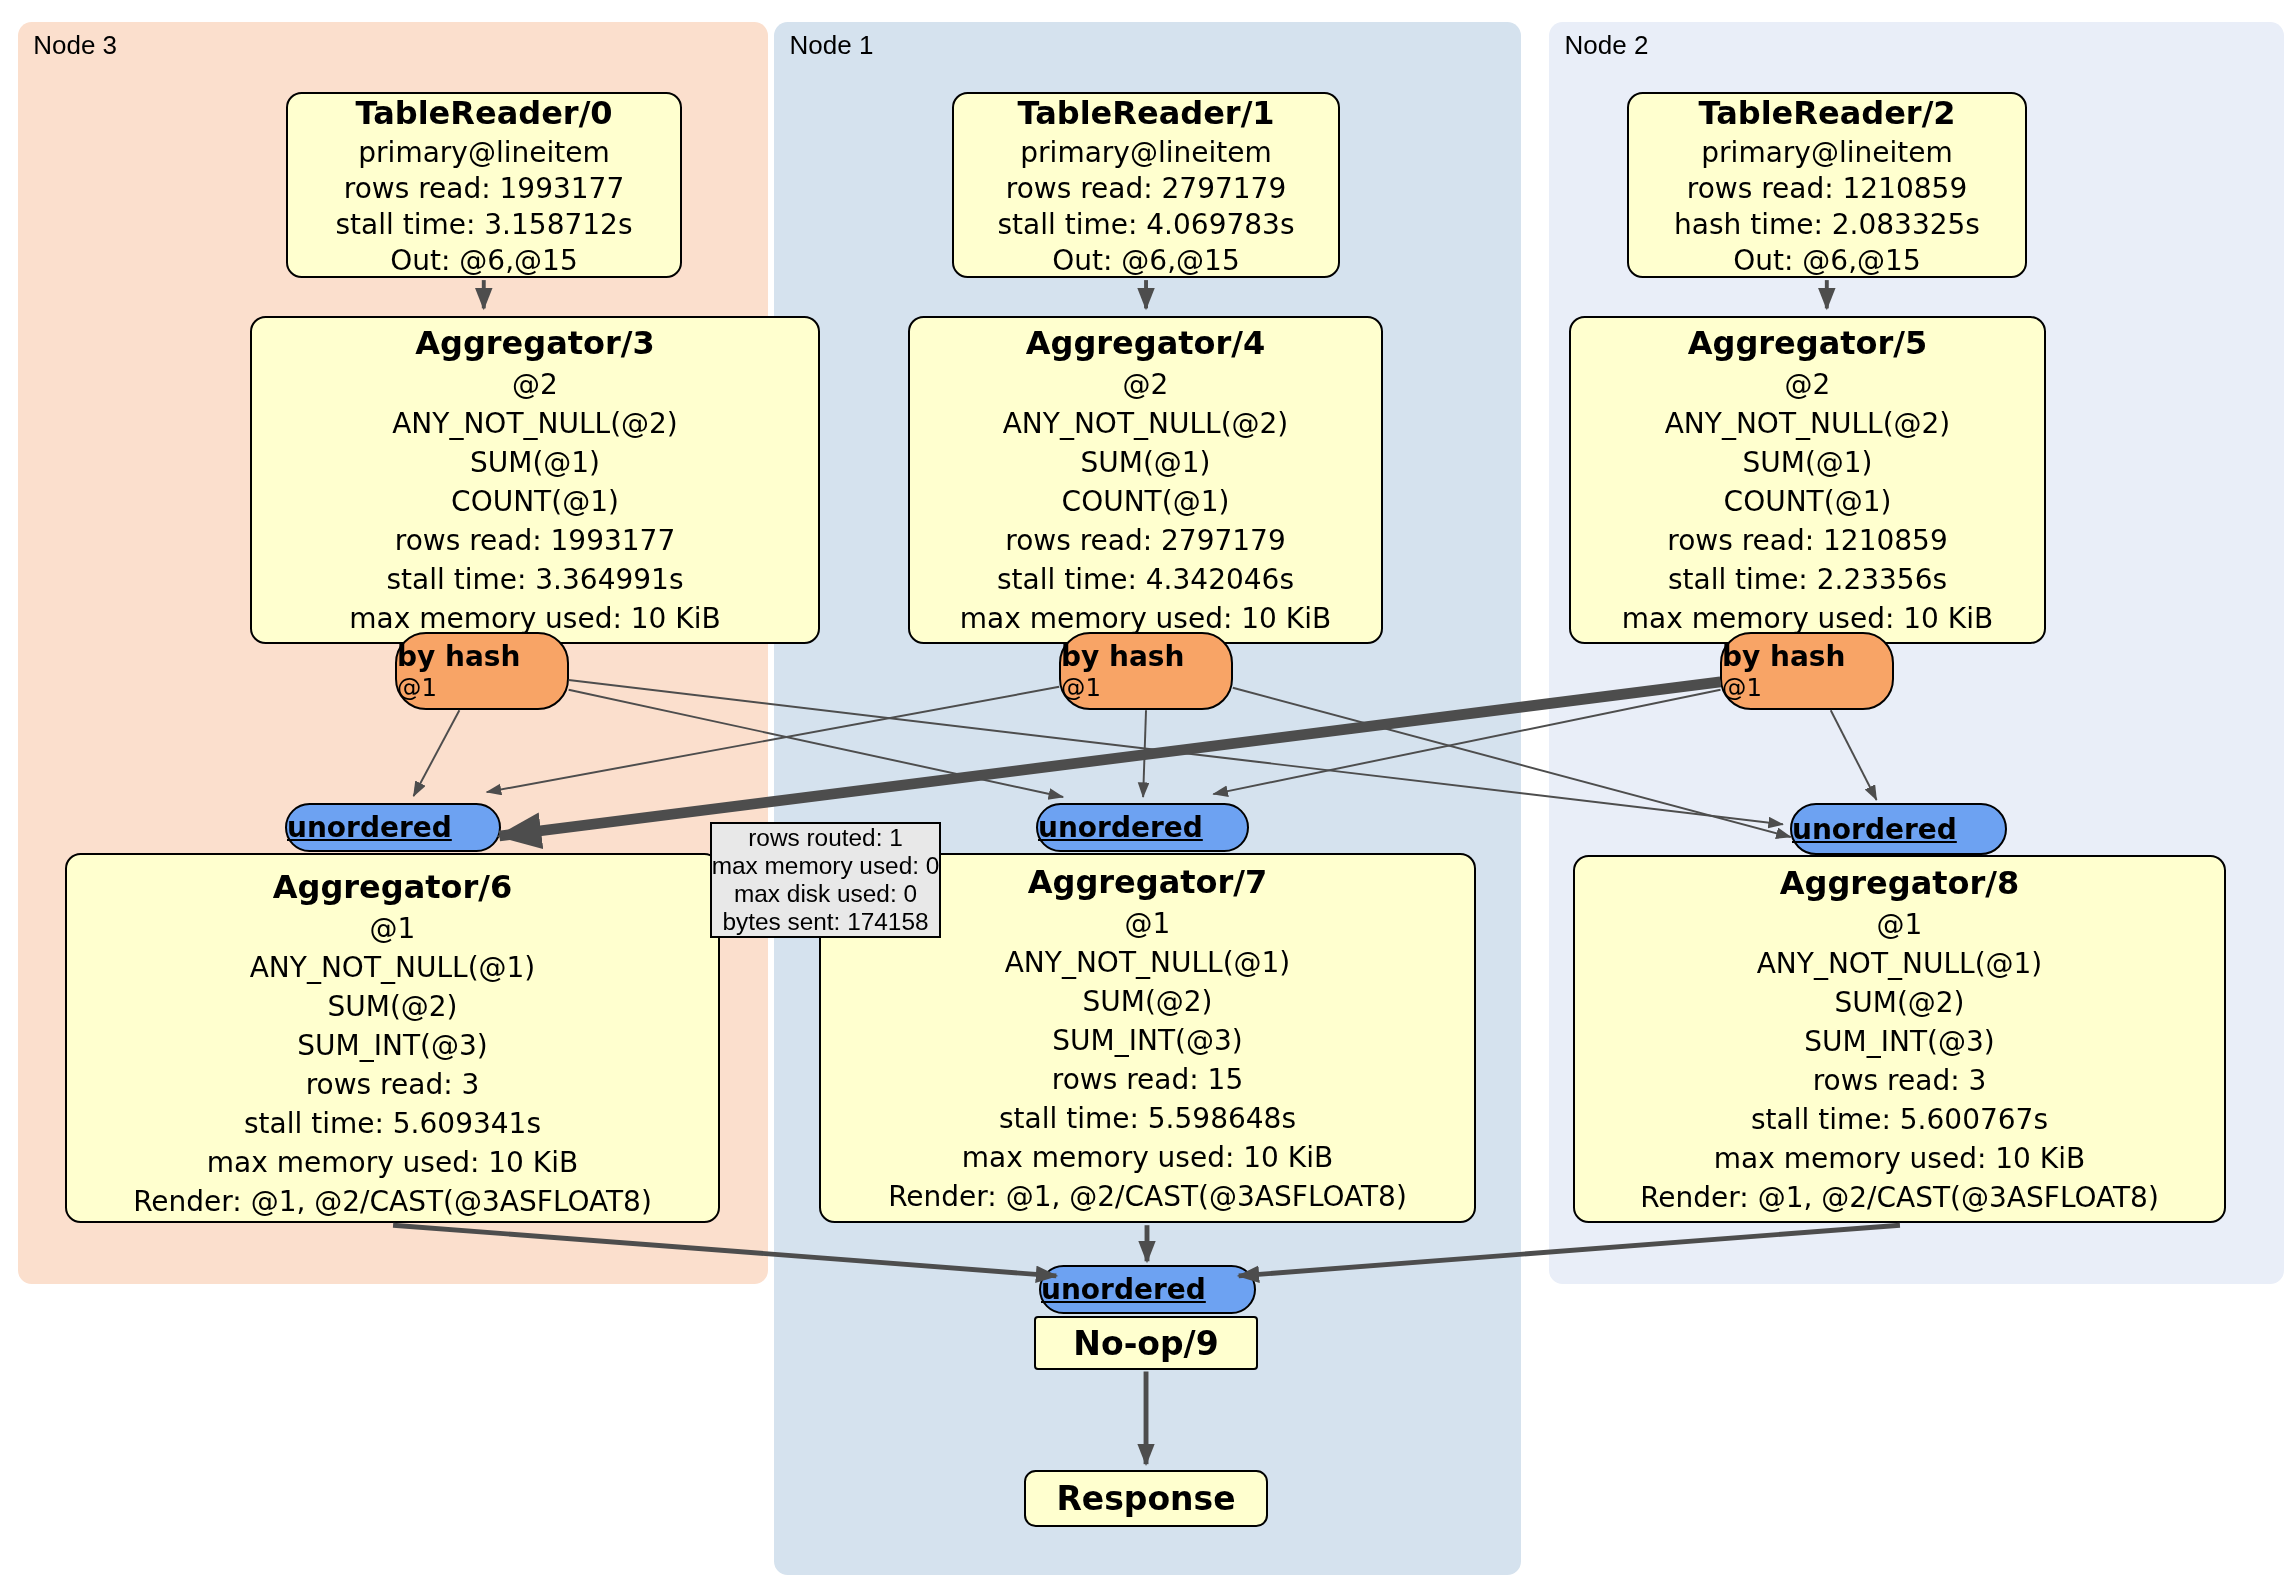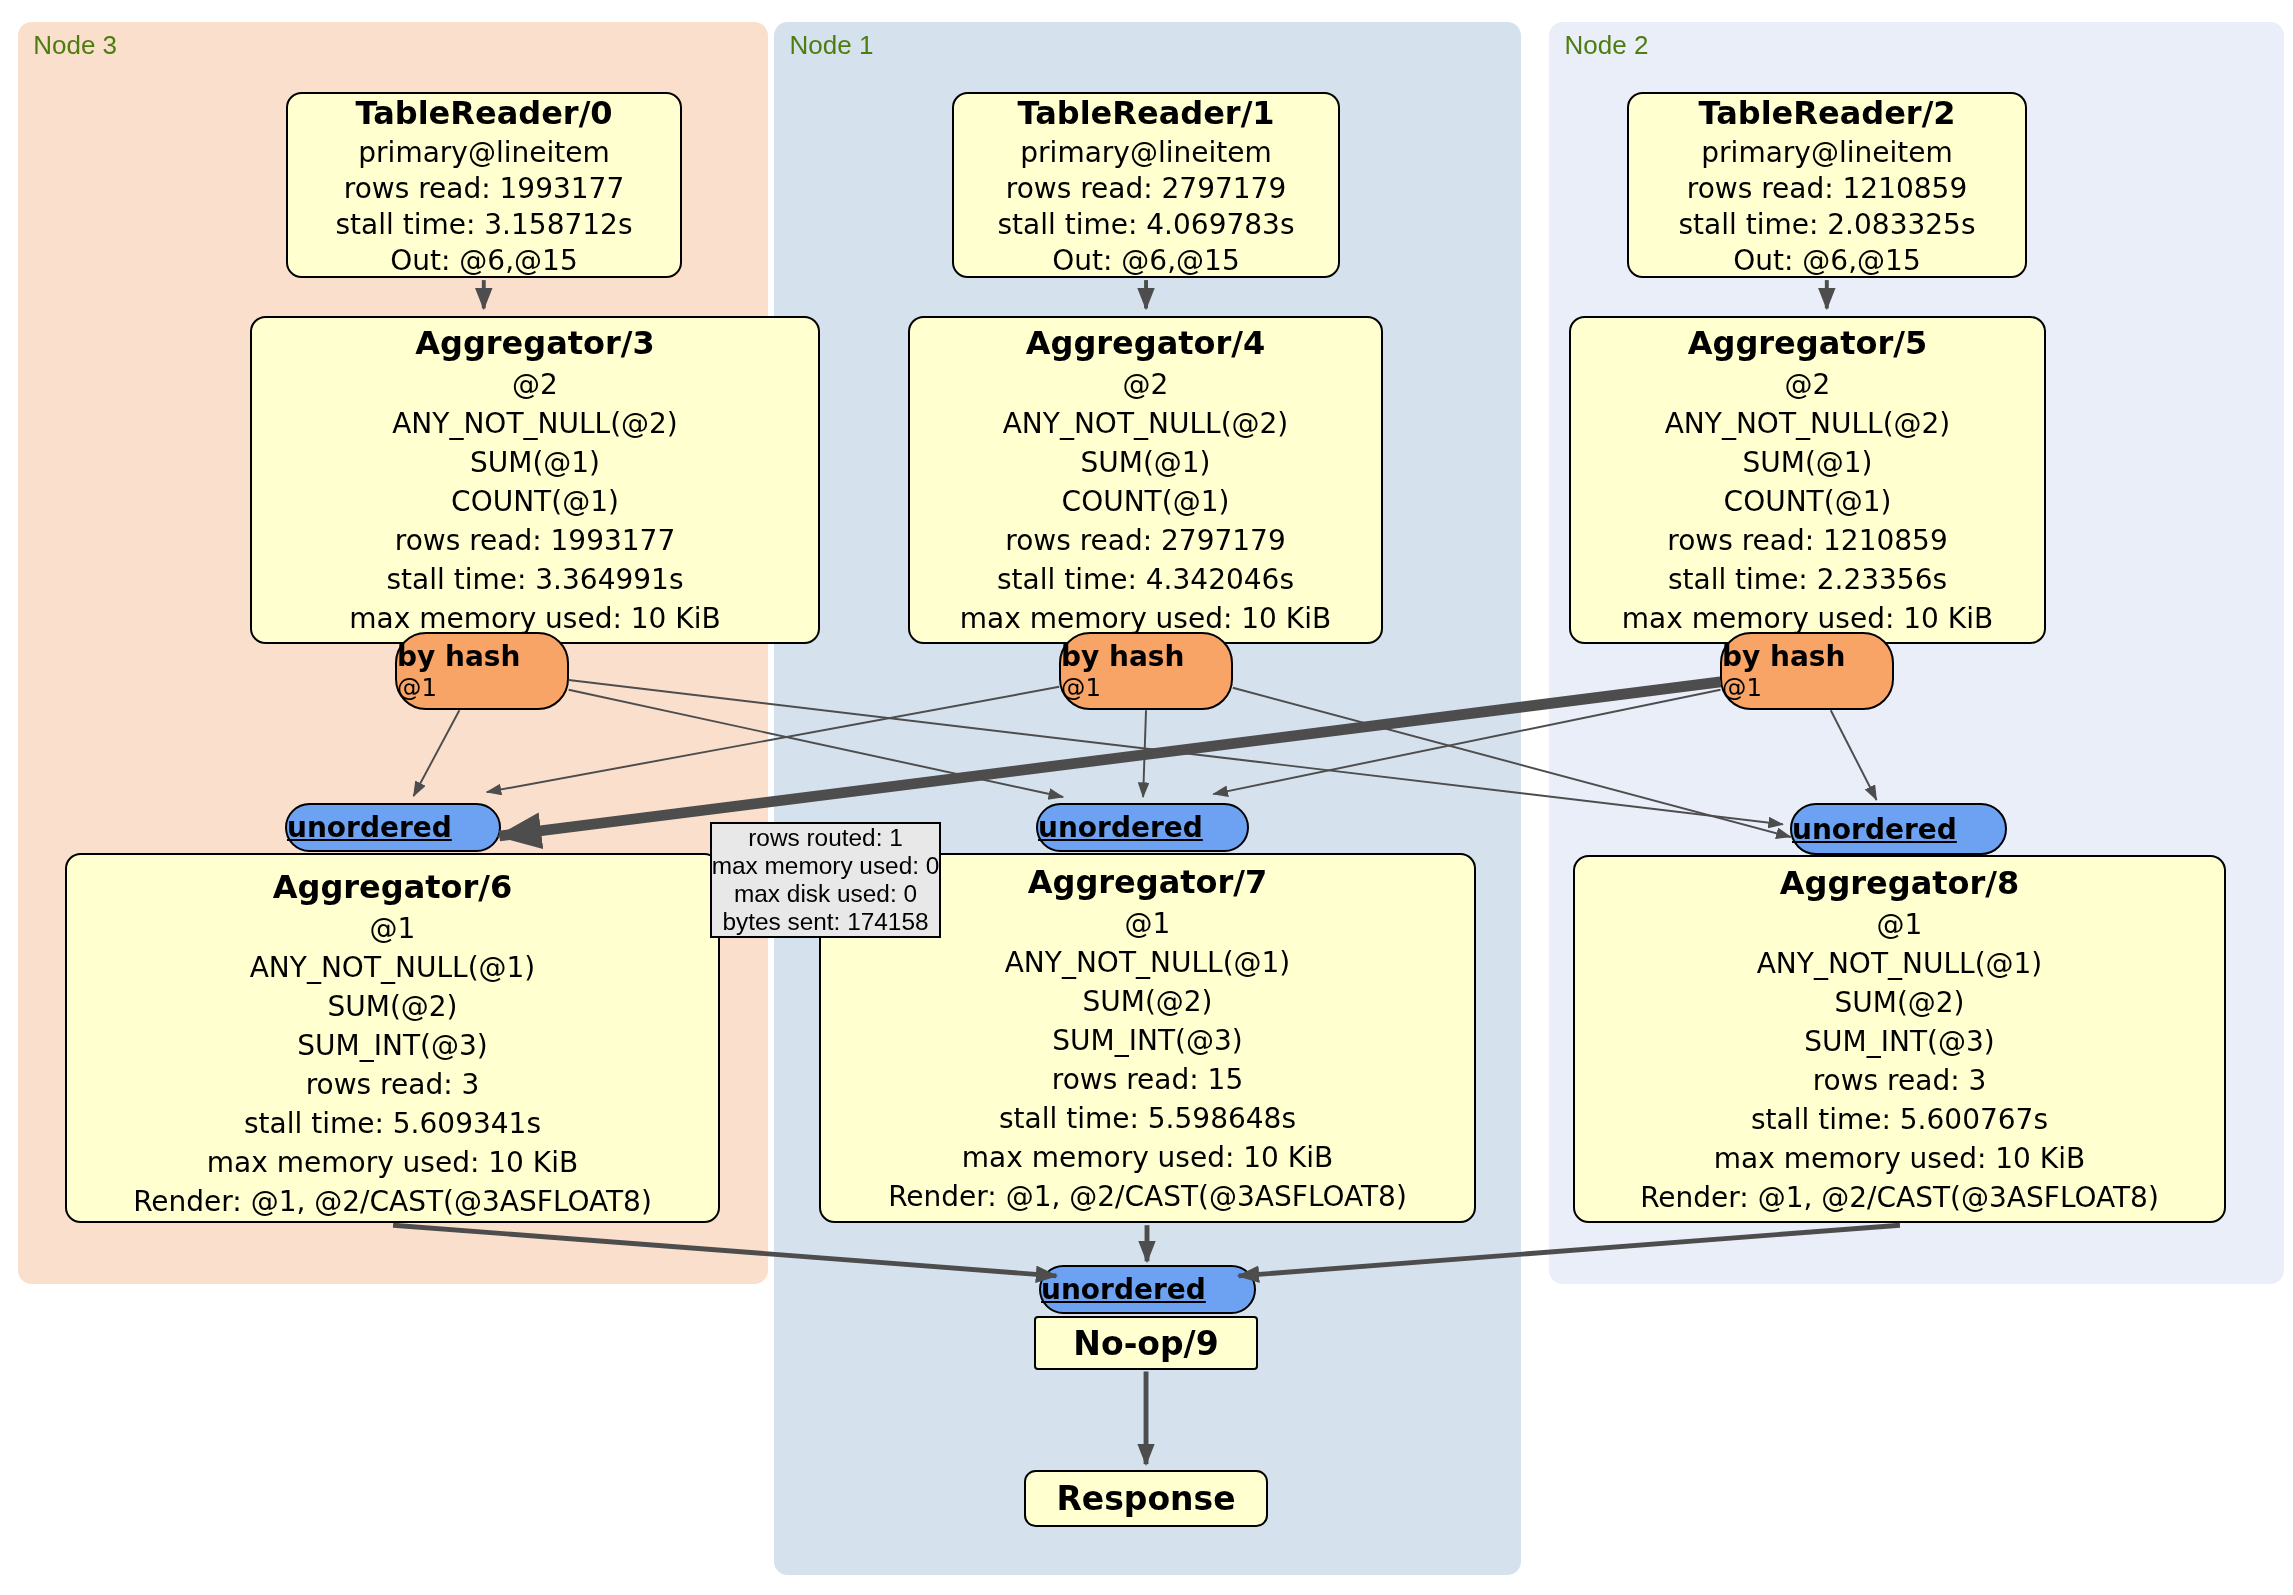--- a/index.html
+++ b/index.html
@@ -1,18 +1,18 @@
 <!DOCTYPE html>
 <html><head>
 <meta charset="utf-8">
 <style>
   html,body{margin:0;padding:0;background:#ffffff;}
   body{width:2294px;height:1596px;position:relative;font-family:"DejaVu Sans",sans-serif;color:#000;}
   .region{position:absolute;border-radius:13.7px;}
-  .region-label{position:absolute;top:7.8px;left:15.6px;font-family:"Liberation Sans",sans-serif;font-size:26px;color:#4d7c0f;}
+  .region-label{position:absolute;top:7.8px;left:15.6px;font-family:"Liberation Sans",sans-serif;font-size:26px;color:#000000;}
   .proc{position:absolute;background:#ffffcf;border:2px solid #000;border-radius:15.6px;
         display:flex;flex-direction:column;align-items:center;justify-content:center;
         text-align:center;z-index:2;box-sizing:border-box;}
   .proc .title{font-weight:bold;font-size:32px;line-height:43px;white-space:nowrap;}
   .proc .line{font-size:28px;line-height:39px;white-space:nowrap;}
   .proc.tr .line{line-height:36px;}
   .pill{position:absolute;display:flex;flex-direction:column;align-items:flex-start;justify-content:center;
         text-align:center;z-index:2;box-sizing:border-box;}
   .hashpill{background:#f8a466;border:2.9px solid #000;border-radius:31px;}
   .hashpill .hlabel{font-weight:bold;font-size:28px;line-height:33px;}
@@ -50,21 +50,21 @@
   <div class="title">TableReader/1</div>
   <div class="line">primary@lineitem</div>
   <div class="line">rows read: 2797179</div>
   <div class="line">stall time: 4.069783s</div>
   <div class="line">Out: @6,@15</div>
 </div>
 <div class="proc tr" style="left:1627px;top:92px;width:400px;height:186px;">
   <div class="title">TableReader/2</div>
   <div class="line">primary@lineitem</div>
   <div class="line">rows read: 1210859</div>
-  <div class="line">stall time: 2.083325s</div>
+  <div class="line">hash time: 2.083325s</div>
   <div class="line">Out: @6,@15</div>
 </div>
 
 <div class="proc" style="left:250px;top:316px;width:570px;height:328px;">
   <div class="title">Aggregator/3</div>
   <div class="line">@2</div>
   <div class="line">ANY_NOT_NULL(@2)</div>
   <div class="line">SUM(@1)</div>
   <div class="line">COUNT(@1)</div>
   <div class="line">rows read: 1993177</div>

